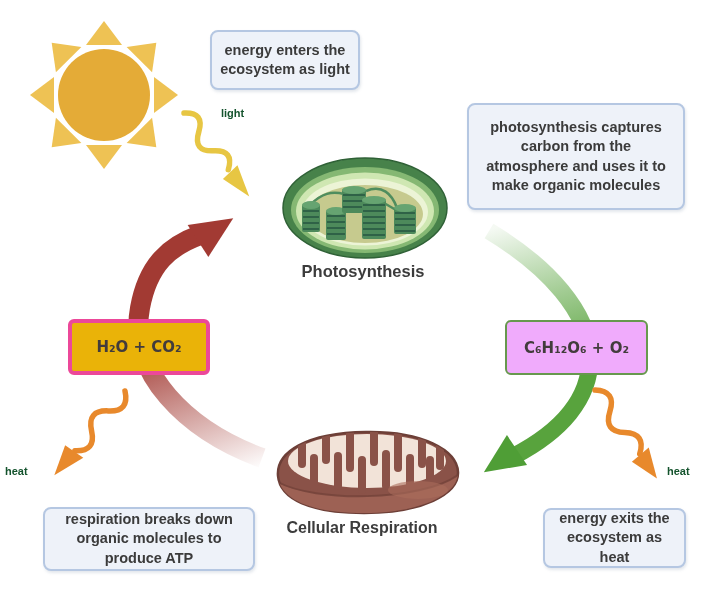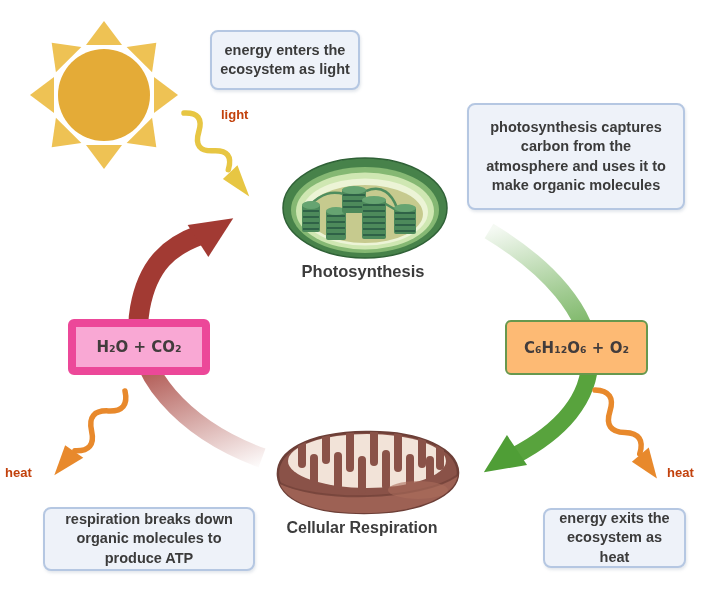--- a/index.html
+++ b/index.html
@@ -15,25 +15,25 @@
     color:#3b3b3b;font-size:14.5px;font-weight:bold;line-height:1.32;
     display:flex;align-items:center;justify-content:center;text-align:center;
     white-space:pre-line;box-shadow:1px 2px 3px rgba(100,120,150,.18);
     padding:4px 6px;
   }
   .formula{
     position:absolute;box-sizing:border-box;border-radius:6px;
     display:flex;align-items:center;justify-content:center;text-align:center;
     font-family:"DejaVu Sans",sans-serif;font-size:15px;font-weight:bold;color:#423c3c;
   }
-  .formula.water{background:#f9a8d4;border:8px solid #ec4899;}
-  .formula.glucose{background:#fdba74;border:2px solid #67984e;}
+  .formula.water{background:#eab308;border:4px solid #ec4899;}
+  .formula.glucose{background:#f0abfc;border:2px solid #67984e;}
   .lbl{position:absolute;font-weight:bold;color:#3c3c3c;}
   .lbl.organelle{font-size:16.5px;text-align:center;}
-  .lbl.energy{font-size:13px;color:#c2410c;}
+  .lbl.energy{font-size:11px;color:#14532d;}
 </style>
 </head>
 <body>
 
 <div class="canvas">
 
   <svg class="layer" width="720" height="614" viewBox="0 0 720 614">
     <defs>
       <linearGradient id="gradRed" gradientUnits="userSpaceOnUse" x1="263" y1="468" x2="185" y2="255">
         <stop offset="0" stop-color="#a23a33" stop-opacity="0"></stop>

